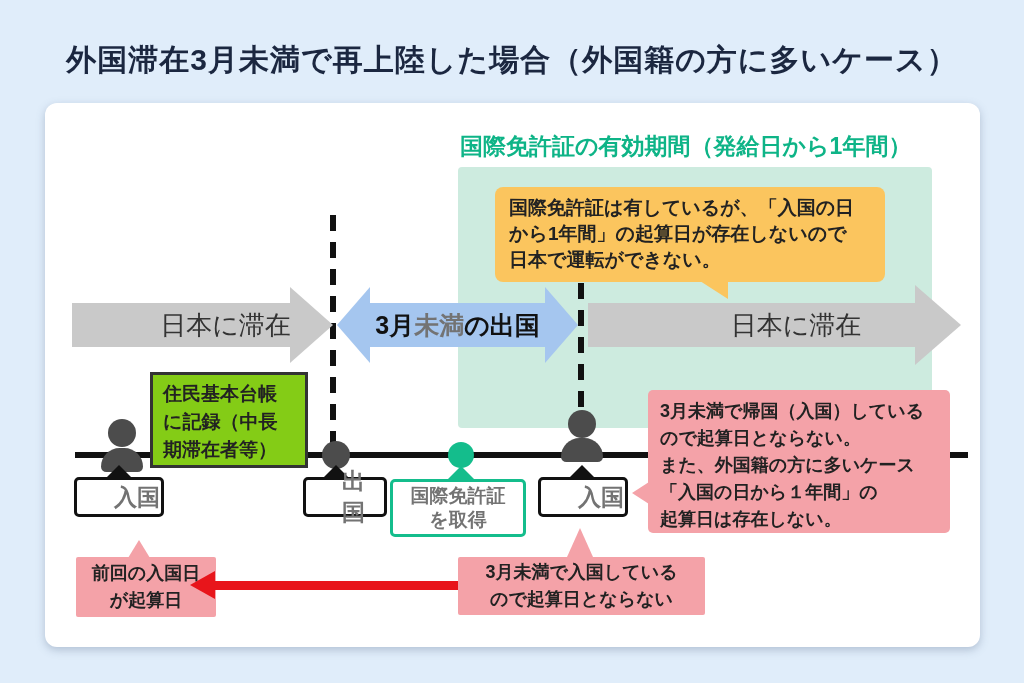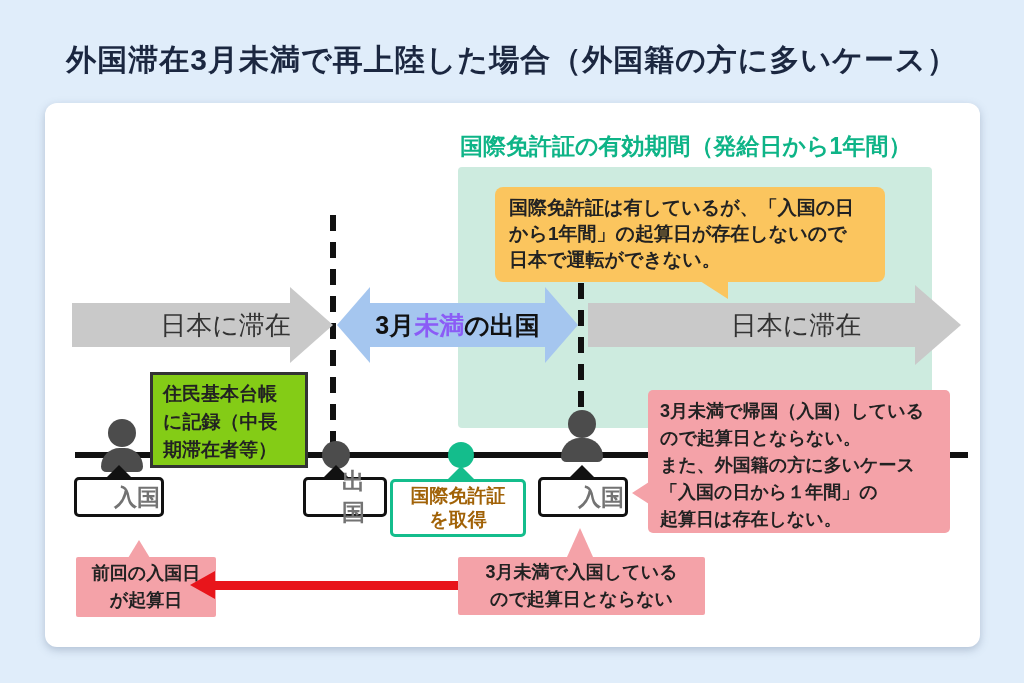--- a/index.html
+++ b/index.html
@@ -54,21 +54,21 @@
   .tri{width:0;height:0;z-index:3;}
   .gray-head-r{border-top:38px solid transparent;border-bottom:38px solid transparent;border-left:43px solid #c9c9c9;}
   .blue-body{background:#a5c6ef;height:44px;top:303px;z-index:3;}
   .blue-head-l{border-top:38px solid transparent;border-bottom:38px solid transparent;border-right:33px solid #a5c6ef;}
   .blue-head-r{border-top:38px solid transparent;border-bottom:38px solid transparent;border-left:33px solid #a5c6ef;}
   .blue-arrow-text{
     left:337px;top:300px;width:241px;height:50px;z-index:3;
     display:flex;align-items:center;justify-content:center;
     font-size:25px;font-weight:bold;color:#111;
   }
-  .hl-red{color:#8b5cf6;}
+  .hl-red{color:#737373;}
   
   .timeline{left:75px;top:452px;width:893px;height:6px;background:#111;z-index:3;}
   
   .person-head{width:28px;height:28px;border-radius:50%;background:#4c4c4c;z-index:4;}
   .person-body{width:42px;height:24px;border-radius:21px 21px 6px 6px;background:#4c4c4c;z-index:4;}
   
   .dot{border-radius:50%;z-index:4;}
   
   .resident-box{
     left:150px;top:372px;width:158px;height:96px;box-sizing:border-box;
@@ -79,21 +79,21 @@
   .tag{
     top:477px;height:40px;box-sizing:border-box;background:#fff;
     border:3px solid #111;border-radius:5px;z-index:5;
     display:flex;align-items:center;justify-content:center;
     font-size:23px;font-weight:bold;color:#737373;padding-left:36px;
   }
   .tag-license{
     left:390px;top:479px;width:136px;height:58px;box-sizing:border-box;
     background:#fff;border:3px solid #14bd8c;border-radius:5px;z-index:5;
     display:flex;flex-direction:column;align-items:center;justify-content:center;
-    font-size:19px;font-weight:bold;line-height:24px;color:#a16207;text-align:center;
+    font-size:19px;font-weight:bold;line-height:24px;color:#737373;text-align:center;
   }
   .tri-up{width:0;height:0;z-index:5;border-left:13px solid transparent;border-right:13px solid transparent;border-bottom:13px solid #111;}
   .tri-up-green{border-bottom-color:#14bd8c;}
   
   .pink{background:#f4a2a8;color:#222;font-weight:bold;}
   .pink-main{
     left:648px;top:390px;width:302px;height:143px;box-sizing:border-box;
     border-radius:5px;z-index:6;padding:8px 0 0 12px;
     font-size:18px;line-height:27px;
   }

